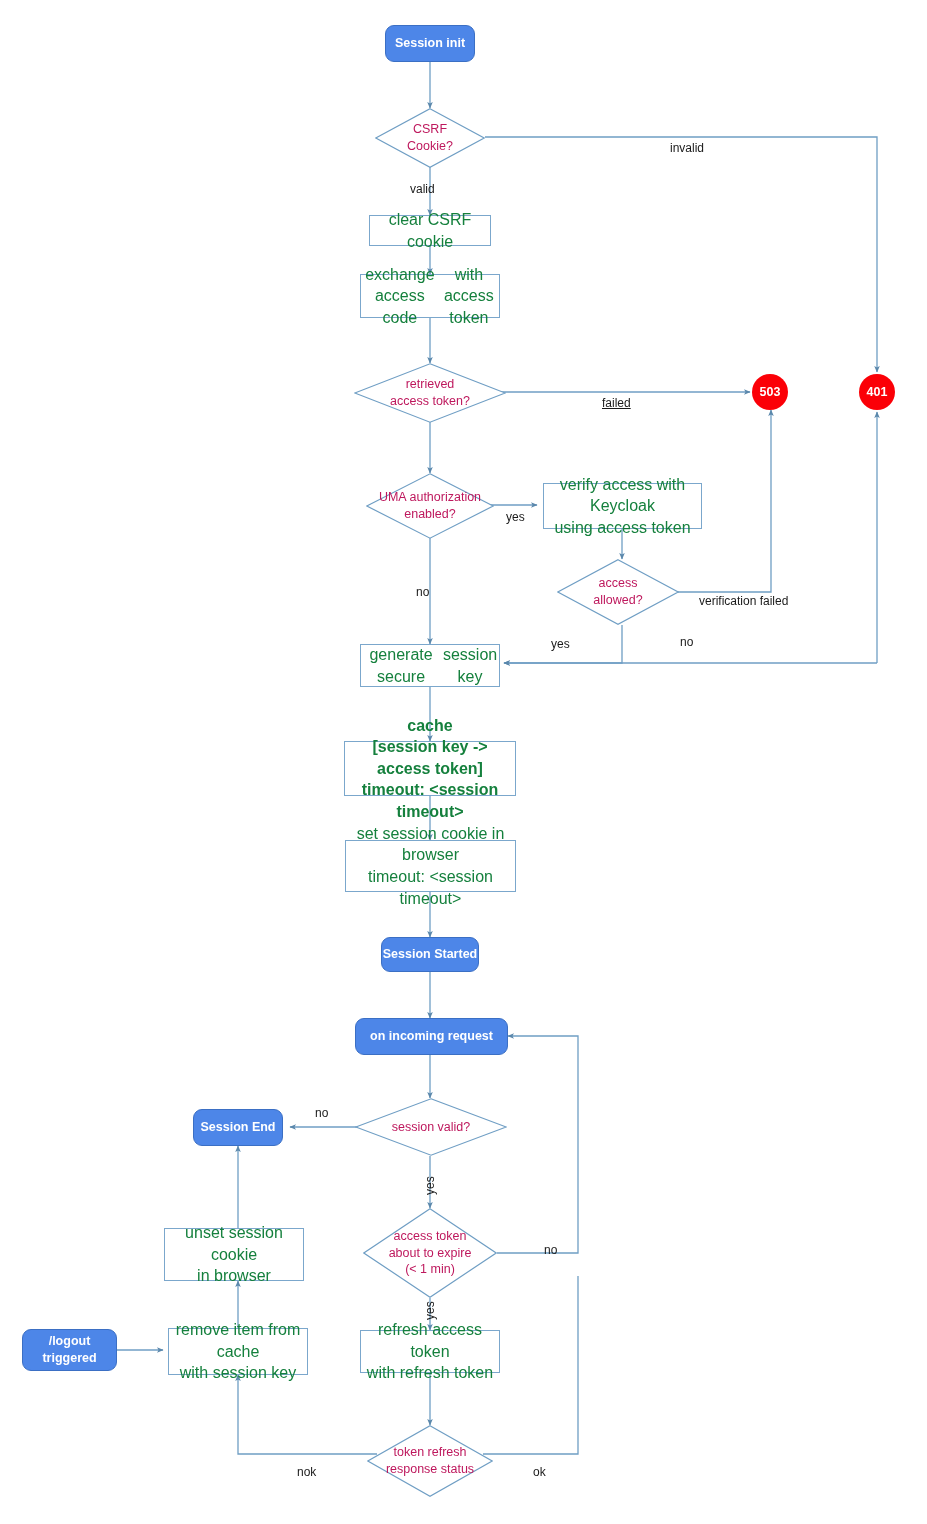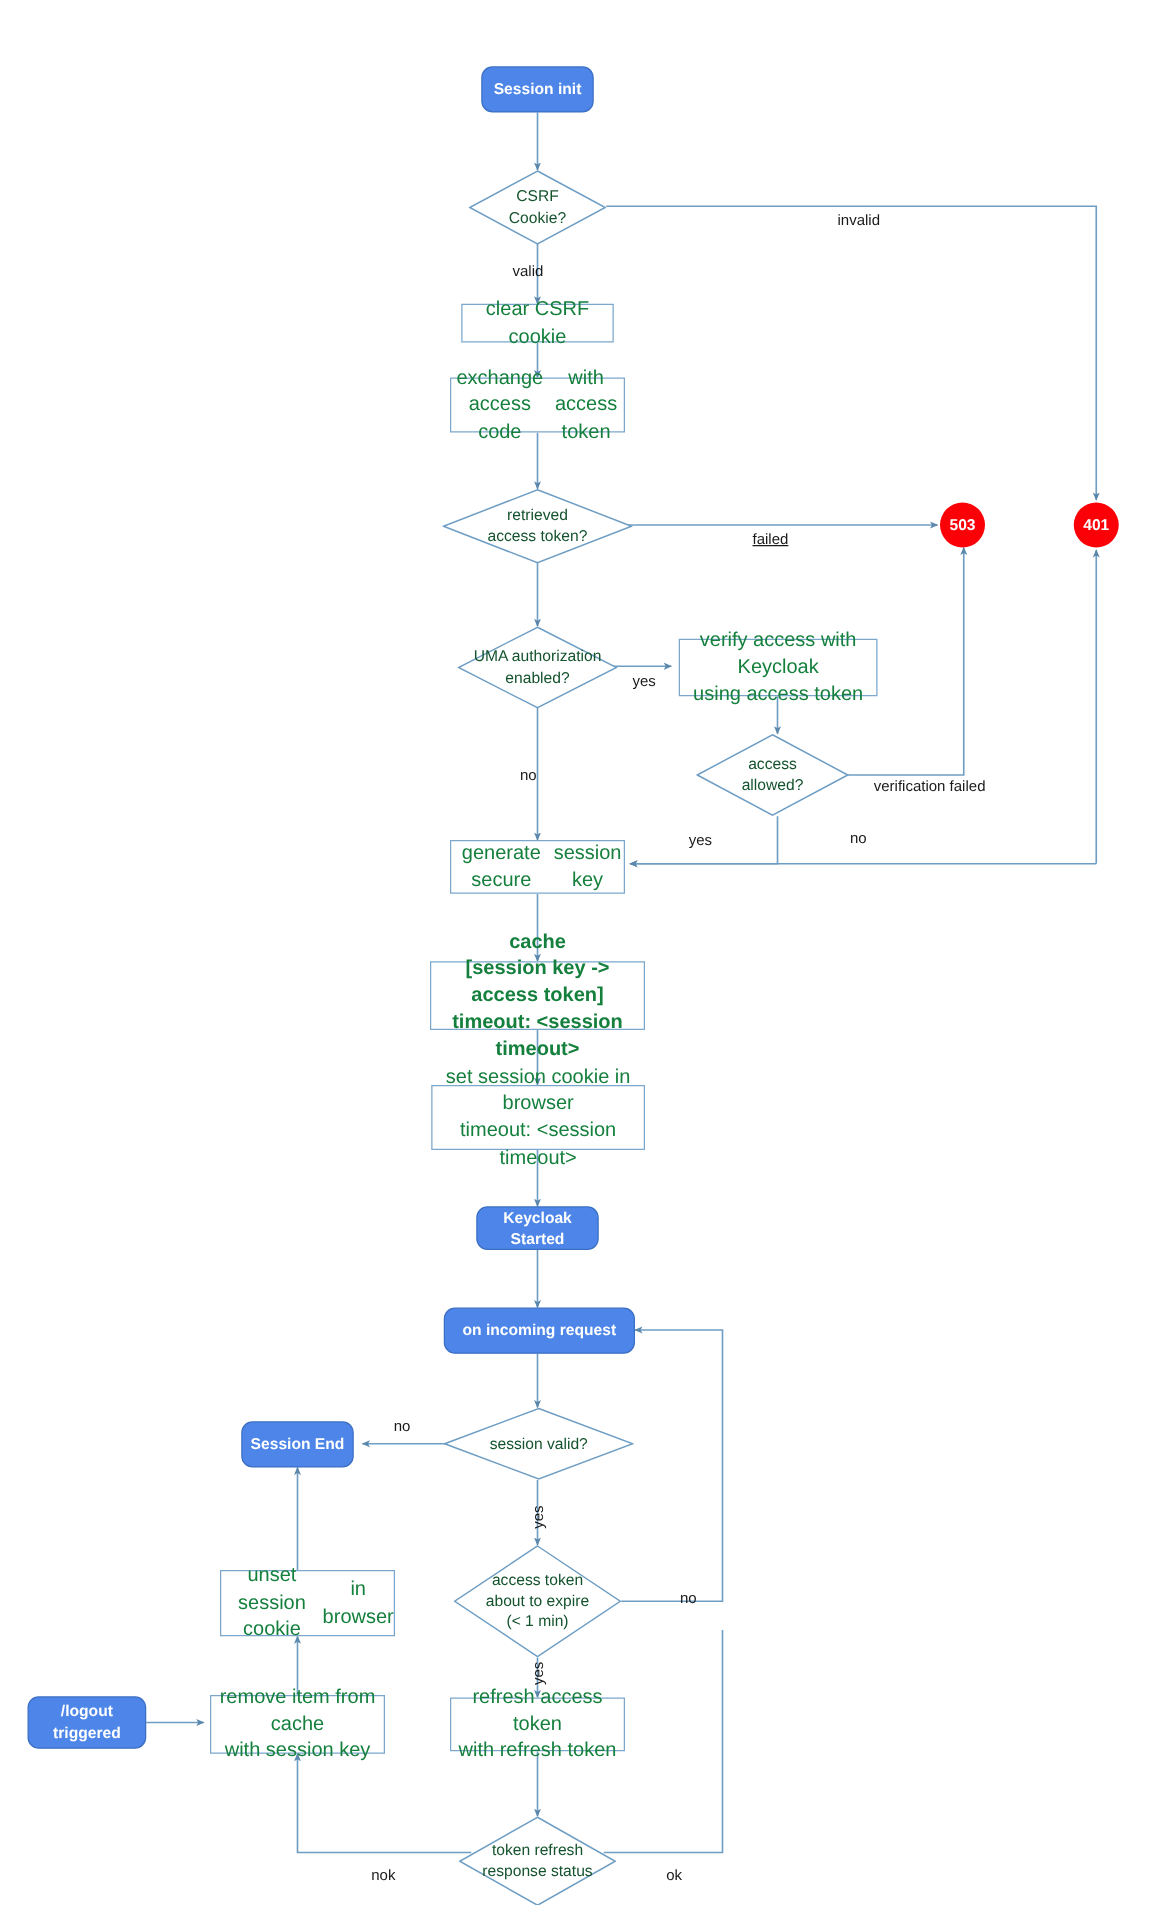--- a/index.html
+++ b/index.html
@@ -1,31 +1,31 @@
 <!DOCTYPE html>
 <html><head>
 <meta charset="utf-8">
 <style>
   html,body{margin:0;padding:0;background:#ffffff;}
   body{width:927px;height:1524px;font-family:"Liberation Sans",sans-serif;position:relative;overflow:hidden;}
-  #canvas{position:absolute;left:0;top:0;width:927px;height:1466px;margin-top:28px;}
+  #canvas{position:absolute;left:0;top:0;width:927px;height:1466px;}
   svg.edges{position:absolute;left:0;top:0;width:927px;height:1524px;pointer-events:none;}
 
   .node{position:absolute;box-sizing:border-box;display:flex;align-items:center;justify-content:center;
         text-align:center;line-height:1.35;}
 
   
   .proc{background:#ffffff;border:1px solid #7ba7cc;color:#15803d;font-size:16px;}
 
   
   .term{background:#4d86e8;border:1px solid #3b6fc4;border-radius:9px;color:#ffffff;
         font-size:12.5px;font-weight:bold;}
 
   
-  .dec{background:transparent;border:none;color:#14532d;font-size:12.5px;}
+  .dec{background:transparent;border:none;color:#be185d;font-size:12.5px;}
   .dec .dlabel{position:relative;z-index:2;}
   .dec svg.dshape{position:absolute;left:0;top:0;width:100%;height:100%;z-index:1;}
 
   
   .err{background:#fb0007;border-radius:50%;color:#ffffff;font-size:12.5px;font-weight:bold;}
 
   
   .elabel{position:absolute;font-size:12px;color:#1a1a1a;white-space:nowrap;}
   .elabel.vert{transform:rotate(-90deg);transform-origin:left top;}
 </style>
@@ -170,21 +170,21 @@
     <span>[session key -&gt; access token]</span>
     <span>timeout: &lt;session timeout&gt;</span>
   </div>
 
   <div class="node proc" style="left:345px;top:840px;width:171px;height:52px;flex-direction:column;">
     <span>set session cookie in browser</span>
     <span>timeout: &lt;session timeout&gt;</span>
   </div>
 
   <div class="node term" style="left:381px;top:937px;width:98px;height:35px;">
-    <span>Keycloak Started</span>
+    <span>Session Started</span>
   </div>
 
   <div class="node term" style="left:355px;top:1018px;width:153px;height:37px;">
     <span>on incoming request</span>
   </div>
 
   <div class="node dec" style="left:355px;top:1098px;width:152px;height:58px;">
     <svg class="dshape" viewBox="0 0 152 58" preserveAspectRatio="none">
       <polygon points="76,0.8 151.2,29 76,57.2 0.8,29" fill="#ffffff" stroke="#6f9ec4" stroke-width="1.2"></polygon>
     </svg>
@@ -201,21 +201,21 @@
     <svg class="dshape" viewBox="0 0 134 90" preserveAspectRatio="none">
       <polygon points="67,0.8 133.2,45 67,89.2 0.8,45" fill="#ffffff" stroke="#6f9ec4" stroke-width="1.2"></polygon>
     </svg>
     <div class="dlabel">
       <div>access token</div>
       <div>about to expire</div>
       <div>(&lt; 1 min)</div>
     </div>
   </div>
 
-  <div class="node proc" style="left:176px;top:1228px;width:140px;height:53px;">
+  <div class="node proc" style="left:164px;top:1228px;width:140px;height:53px;flex-direction:column;">
     <span>unset session cookie</span>
     <span>in browser</span>
   </div>
 
   <div class="node term" style="left:22px;top:1329px;width:95px;height:42px;flex-direction:column;">
     <span>/logout</span>
     <span>triggered</span>
   </div>
 
   <div class="node proc" style="left:168px;top:1328px;width:140px;height:47px;flex-direction:column;">

